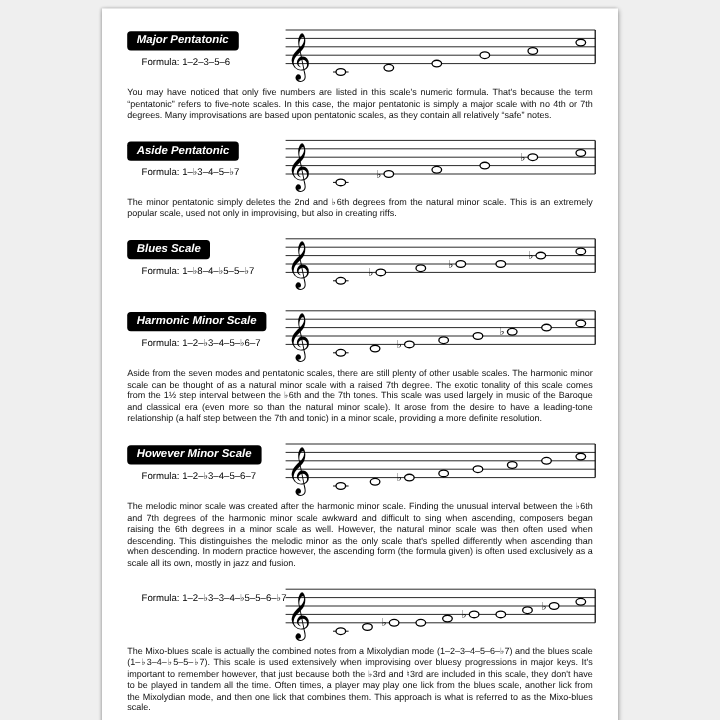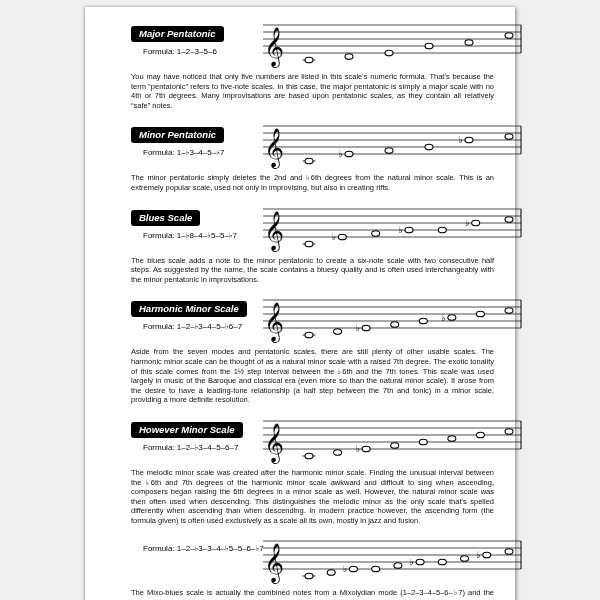--- a/index.html
+++ b/index.html
@@ -3,21 +3,21 @@
 <meta charset="utf-8">
 <style>
   html,body{margin:0;padding:0;background:#efefef;font-family:"Liberation Sans",sans-serif;}
   .page{
     width:430px;margin:7px auto;background:#ffffff;
     box-shadow:1px 1px 4px rgba(0,0,0,0.45), -1px 0 2px rgba(0,0,0,0.15);
     min-height:584px;box-sizing:border-box;
     padding:10px 21px 6px;display:flex;flex-direction:column;
   }
   #sections{flex:1;}
-  .scale-section{margin-bottom:8px;margin-left:25px;}
+  .scale-section{margin-bottom:8px;}
   .row{display:flex;align-items:flex-start;}
   .left{width:128px;flex:none;padding-top:6px;}
   .title-box{
     display:inline-block;background:#000;color:#fff;border-radius:3px;
     padding:2px 8px 3px;font-weight:bold;font-style:italic;font-size:9.5px;
     white-space:nowrap;
   }
   .formula{font-size:8px;color:#000;margin-top:5px;white-space:nowrap;padding-left:12px;}
   svg.staff{flex:none;margin-left:2px;}
   .desc{
@@ -55,21 +55,21 @@
             <ellipse cx="248" cy="18.5" rx="4" ry="2.8" fill="#fff" stroke="#000" stroke-width="1.1"></ellipse>
           </svg>
     </div>
     <p class="desc">You may have noticed that only five numbers are listed in this scale's numeric formula. That's because the term “pentatonic” refers to five-note scales. In this case, the major pentatonic is simply a major scale with no 4th or 7th degrees. Many improvisations are based upon pentatonic scales, as they contain all relatively “safe” notes.</p>
   </section>
 
   <section class="scale-section">
     <div class="row">
       <div class="left">
         <div class="title-box">
-          <span>Minor Pentatonic</span>
+          <span>Aside Pentatonic</span>
         </div>
         <div class="formula">Formula: 1–♭3–4–5–♭7</div>
       </div>
       <svg class="staff" width="262" height="52" viewBox="0 0 262 52">
             <line x1="2" y1="8" x2="260" y2="8" stroke="#000" stroke-width="0.7"></line>
             <line x1="2" y1="15" x2="260" y2="15" stroke="#000" stroke-width="0.7"></line>
             <line x1="2" y1="22" x2="260" y2="22" stroke="#000" stroke-width="0.7"></line>
             <line x1="2" y1="29" x2="260" y2="29" stroke="#000" stroke-width="0.7"></line>
             <line x1="2" y1="36" x2="260" y2="36" stroke="#000" stroke-width="0.7"></line>
             <line x1="260" y1="8" x2="260" y2="36" stroke="#000" stroke-width="1"></line>
@@ -110,21 +110,20 @@
             <ellipse cx="81.33333333333334" cy="36" rx="4" ry="2.8" fill="#fff" stroke="#000" stroke-width="1.1"></ellipse>
             <ellipse cx="114.66666666666667" cy="32.5" rx="4" ry="2.8" fill="#fff" stroke="#000" stroke-width="1.1"></ellipse>
             <text x="137.5" y="32" font-size="9" font-family="DejaVu Sans, sans-serif">♭</text>
             <ellipse cx="148" cy="29" rx="4" ry="2.8" fill="#fff" stroke="#000" stroke-width="1.1"></ellipse>
             <ellipse cx="181.33333333333334" cy="29" rx="4" ry="2.8" fill="#fff" stroke="#000" stroke-width="1.1"></ellipse>
             <text x="204.16666666666666" y="25" font-size="9" font-family="DejaVu Sans, sans-serif">♭</text>
             <ellipse cx="214.66666666666666" cy="22" rx="4" ry="2.8" fill="#fff" stroke="#000" stroke-width="1.1"></ellipse>
             <ellipse cx="248" cy="18.5" rx="4" ry="2.8" fill="#fff" stroke="#000" stroke-width="1.1"></ellipse>
           </svg>
     </div>
-    <p class="desc">The blues scale adds a note to the minor pentatonic to create a six-note scale with two consecutive half steps. As suggested by the name, the scale contains a bluesy quality and is often used interchangeably with the minor pentatonic in improvisations.</p>
   </section>
 
   <section class="scale-section">
     <div class="row">
       <div class="left">
         <div class="title-box">
           <span>Harmonic Minor Scale</span>
         </div>
         <div class="formula">Formula: 1–2–♭3–4–5–♭6–7</div>
       </div>

